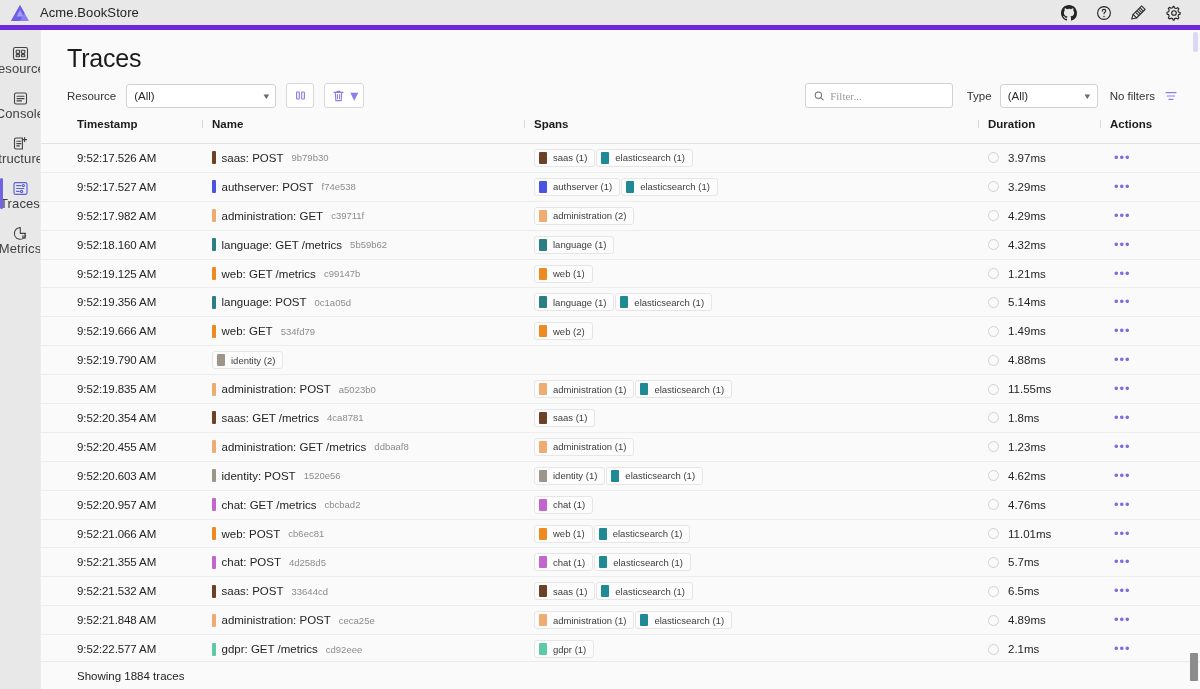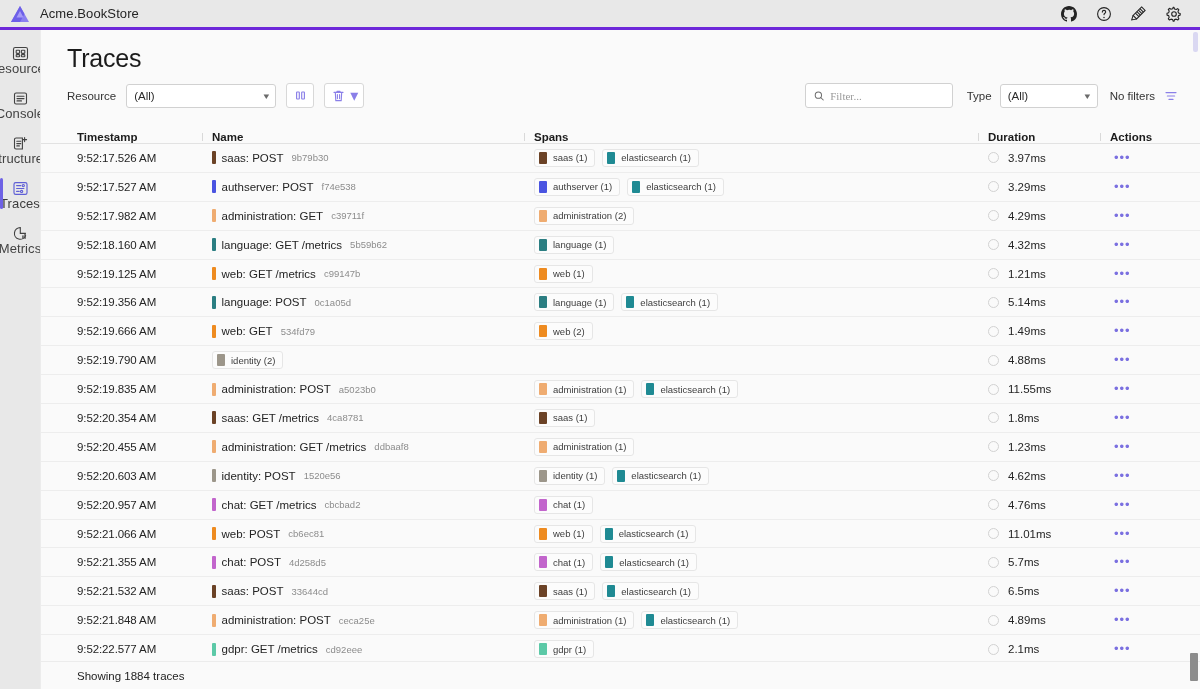--- a/index.html
+++ b/index.html
@@ -9,21 +9,21 @@
     background: #f5f5f5;
     overflow: hidden;
     -webkit-font-smoothing: antialiased;
   }
   #app { position: relative; width: 1200px; height: 689px; display: flex; flex-direction: column; }
 
   
   .topbar {
     height: 30px; min-height: 30px; background: #e8e8e8;
     display: flex; align-items: center; padding: 0 10px 0 0;
-    border-bottom: 3px solid #6d28d9;
+    border-bottom: 5px solid #6d28d9;
   }
   .logo-wrap { width: 40px; display: flex; align-items: center; justify-content: center; }
   .app-title { font-size: 13px; color: #242424; letter-spacing: .1px; }
   .topbar-spacer { flex: 1; }
   .topbar-icons { display: flex; align-items: center; gap: 18px; padding-right: 8px; }
   .tb-icon { width: 17px; height: 17px; display: flex; align-items: center; justify-content: center; cursor: pointer; color: #242424; }
 
   
   .body-row { flex: 1; display: flex; min-height: 0; }
 
@@ -79,21 +79,21 @@
   }
   .search-box input::placeholder { color: #9a9a9a; }
   .type-label { font-size: 11.5px; color: #333; margin: 0 8px 0 14px; }
   .select.type { width: 98px; }
   .nofilters { font-size: 11.5px; color: #333; margin-left: 12px; }
   .filter-ico { margin-left: 9px; color: #8a7fe8; display: flex; align-items: center; cursor: pointer; }
 
   
   .table-wrap { flex: 1; min-height: 0; display: flex; flex-direction: column; padding: 0 0 0 0; }
   .thead {
-    display: flex; align-items: flex-end; height: 26px;
+    display: flex; align-items: flex-start; height: 26px;
     border-bottom: 1px solid #e2e2e2; padding-left: 26px; background: #fafafa;
   }
   .th { font-size: 11.5px; font-weight: bold; color: #1b1b1b; padding-left: 10px; position: relative; }
   .th.divider::before {
     content: ""; position: absolute; left: 0; top: 2px; bottom: 2px; width: 1px; background: #d9d9d9;
   }
   .col-ts   { width: 135px; }
   .col-name { width: 322px; }
   .col-span { flex: 1; min-width: 0; }
   .col-dur  { width: 122px; }
@@ -105,21 +105,21 @@
     border-bottom: 1px solid #ededed; padding-left: 26px; font-size: 11.5px; color: #242424;
   }
   .cell { padding-left: 10px; display: flex; align-items: center; min-width: 0; }
   .ts { letter-spacing: -.1px; white-space: nowrap; }
 
   .name-cell { gap: 0; }
   .swatch { width: 3.5px; height: 13px; border-radius: 1px; margin-right: 6px; flex: none; }
   .name-txt { white-space: nowrap; }
   .trace-id { font-size: 9.5px; color: #8c8c8c; margin-left: 8px; white-space: nowrap; }
 
-  .span-cell { gap: 7px; overflow: hidden; }
+  .span-cell { gap: 1px; overflow: hidden; }
   .badge {
     display: inline-flex; align-items: center; gap: 6px;
     border: 1px solid #e6e6e6; background: #fcfcfc; border-radius: 3px;
     padding: 2px 7px 2px 4px; height: 18px; white-space: nowrap;
   }
   .badge .bsw { width: 8px; height: 12px; border-radius: 1px; flex: none; }
   .badge .blabel { font-size: 9.5px; color: #3d3d3d; }
 
   .dur-cell { gap: 9px; }
   .ring { width: 11px; height: 11px; border-radius: 50%; border: 1.3px solid #d2d2d2; flex: none; }

